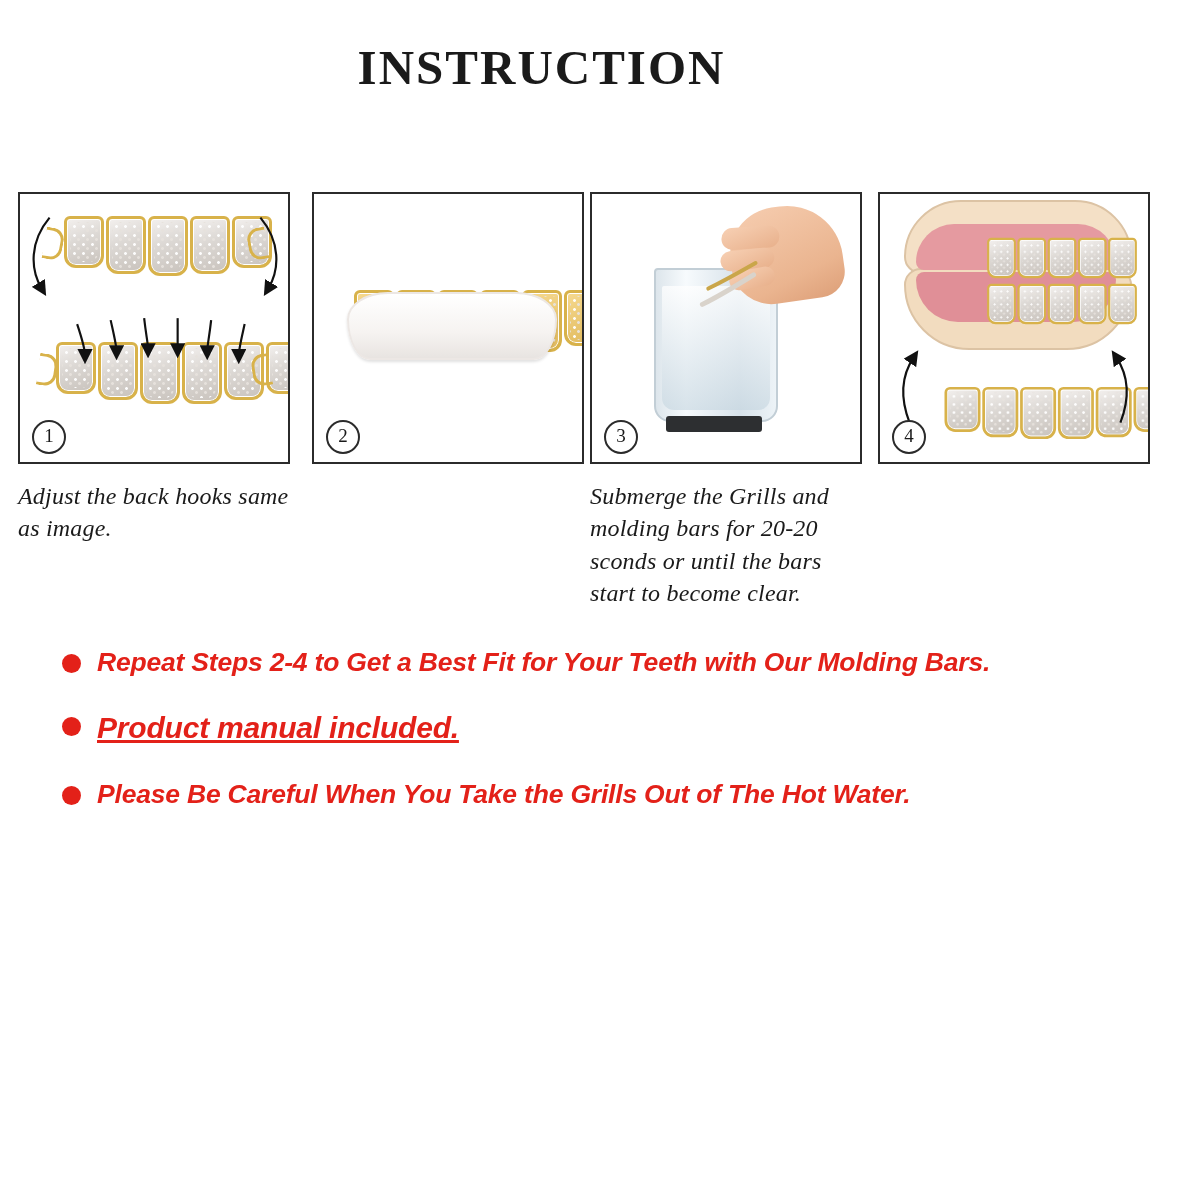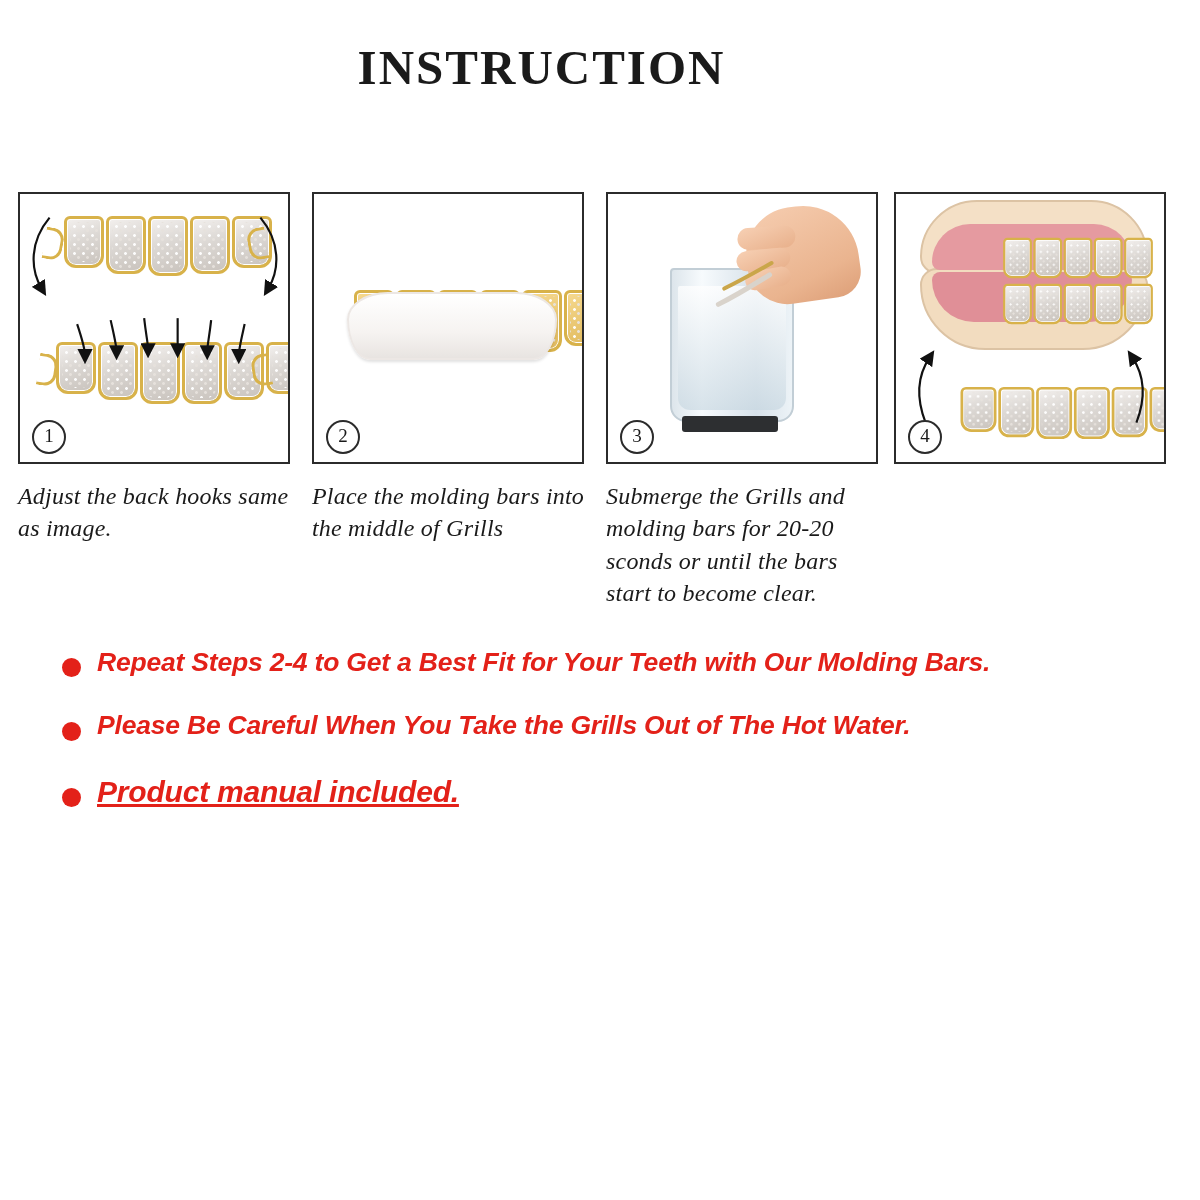--- a/index.html
+++ b/index.html
@@ -192,21 +192,21 @@
     border: 2px solid #dcc3a4;
   }
 
   
   .bullets {
     margin-top: 34px;
     padding: 0 60px 0 62px;
   }
   .bullet {
     display: flex;
-    align-items: center;
+    align-items: flex-start;
     margin-bottom: 26px;
   }
   .dot {
     width: 19px;
     height: 19px;
     background: #e32119;
     border-radius: 50%;
     flex: 0 0 19px;
     margin-top: 10px;
     margin-right: 16px;
@@ -282,21 +282,20 @@
           <div class="tooth" style="height:50px;background:linear-gradient(160deg,#f6d98f,#e0b95c);"></div>
           <div class="tooth" style="height:56px;background:linear-gradient(160deg,#f6d98f,#e0b95c);"></div>
           <div class="tooth" style="height:58px;background:linear-gradient(160deg,#f6d98f,#e0b95c);"></div>
           <div class="tooth" style="height:58px;background:linear-gradient(160deg,#f6d98f,#e0b95c);"></div>
           <div class="tooth" style="height:56px;background:linear-gradient(160deg,#f6d98f,#e0b95c);"></div>
           <div class="tooth" style="height:50px;background:linear-gradient(160deg,#f6d98f,#e0b95c);"></div>
         </div>
         <div class="moldbar"></div>
         <div class="step-num">2</div>
       </div>
-      <div class="caption">Place the molding bars into the middle of Grills</div>
     </div>
 
     <div class="step">
       <div class="figure">
         <div class="glass">
           <div class="water"></div>
         </div>
         <div class="glass-base"></div>
 
         <div class="hand">
@@ -366,23 +365,23 @@
   <div class="bullets">
 
     <div class="bullet">
       <div class="dot"></div>
       <div class="btext">Repeat Steps 2-4 to Get a Best Fit for Your Teeth with Our Molding Bars.</div>
     </div>
 
 
     <div class="bullet">
       <div class="dot"></div>
-      <div class="btext">Please Be Careful When You Take the  Grills Out of The Hot Water.</div>
+      <div class="btext underline">Product manual included.</div>
     </div>
 
     <div class="bullet">
       <div class="dot"></div>
-      <div class="btext underline">Product manual included.</div>
+      <div class="btext">Please Be Careful When You Take the  Grills Out of The Hot Water.</div>
     </div>
 
   </div>
 
 </div>
 
 </body></html>

